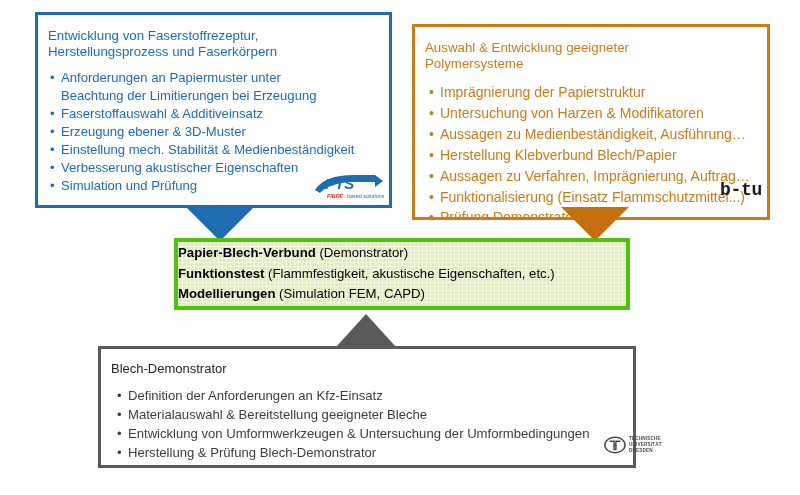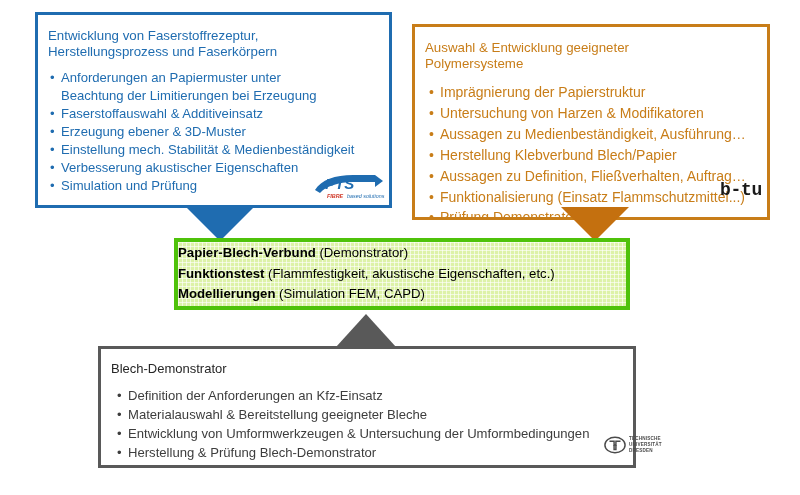--- a/index.html
+++ b/index.html
@@ -169,21 +169,21 @@
   </div>
 
   <div class="box" id="box-orange">
     <div class="box-title">Auswahl &amp; Entwicklung geeigneter
 Polymersysteme</div>
     <ul class="bullets">
       <li>Imprägnierung der Papierstruktur</li>
       <li>Untersuchung von Harzen &amp; Modifikatoren</li>
       <li>Aussagen zu Medienbeständigkeit, Ausführung…</li>
       <li>Herstellung Klebverbund Blech/Papier</li>
-      <li>Aussagen zu Definition, Fließverhalten, Auftrag…</li>
+      <li>Aussagen zu Verfahren, Imprägnierung, Auftrag…</li>
       <li>Funktionalisierung (Einsatz Flammschutzmittel...)</li>
       <li>Prüfung Demonstrator</li>
     </ul>
   </div>
 
   <div class="logo" id="logo-btu">b-tu</div>
 
   <div class="arrow-down" id="arrow-blue"></div>
   <div class="arrow-down" id="arrow-orange"></div>
   <div id="arrow-gray"></div>

